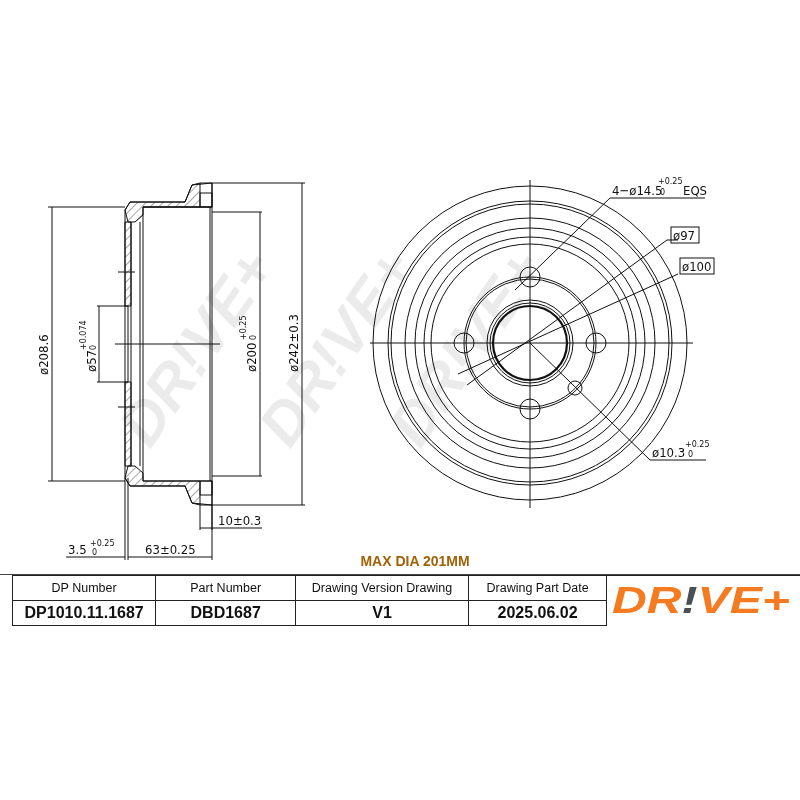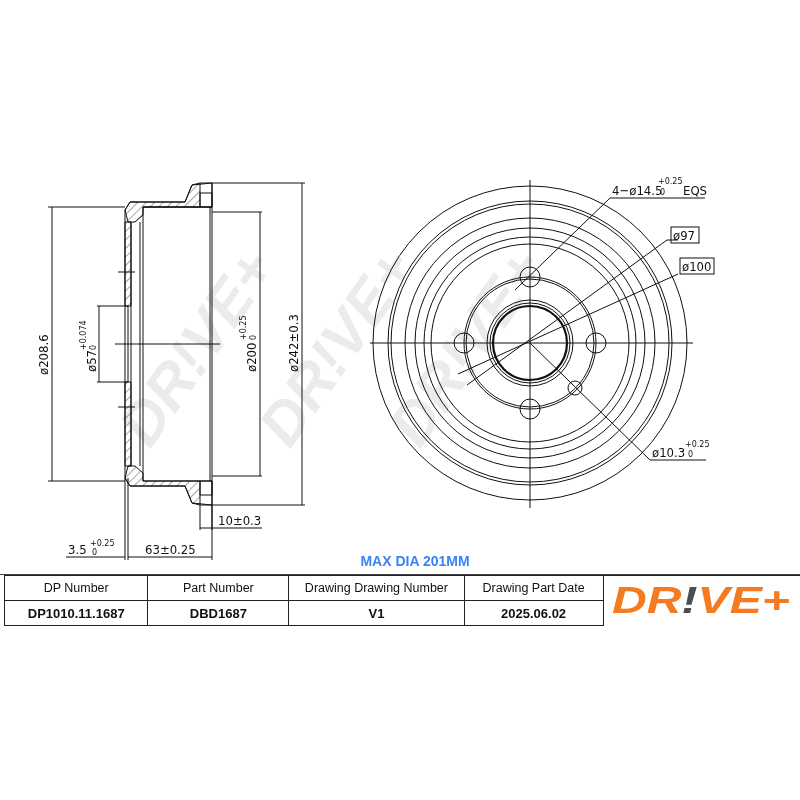--- a/index.html
+++ b/index.html
@@ -1,24 +1,24 @@
 <!DOCTYPE html>
 <html><head>
   <meta charset="utf-8">
   <style>
     html, body { margin: 0; padding: 0; background: #ffffff; }
     body { width: 800px; height: 800px; position: relative; overflow: hidden; font-family: "Liberation Sans", sans-serif; }
     #drawing { position: absolute; left: 0; top: 0; width: 800px; height: 560px; }
     .dim { font-family: "DejaVu Sans", sans-serif; font-size: 13px; fill: #111; font-stretch: condensed; }
     .tol { font-family: "DejaVu Sans", sans-serif; font-size: 8px; fill: #111; }
-    .note { position: absolute; left: 330px; top: 553px; width: 170px; text-align: center; font-weight: bold; font-size: 14px; color: #3b82f6; }
-    table.info { position: absolute; left: 4px; top: 575px; border-collapse: collapse; }
+    .note { position: absolute; left: 330px; top: 553px; width: 170px; text-align: center; font-weight: bold; font-size: 14px; color: #a16207; }
+    table.info { position: absolute; left: 12px; top: 575px; border-collapse: collapse; }
     table.info td { border: 1px solid #222; text-align: center; font-size: 12px; color: #111; height: 24px; padding: 0; }
     table.info tr.hdr td { font-weight: normal; font-size: 12.5px; }
-    table.info tr.val td { font-weight: bold; font-size: 13px; }
+    table.info tr.val td { font-weight: bold; font-size: 16px; }
     table.info td.logo-cell { border: none; border-top: 1px solid #222; border-left: 1px solid #222; width: 199px; }
     .logo { position: absolute; left: 612px; top: 583px; width: 180px; height: 35px; }
     .topline { position: absolute; left: 0; top: 574px; width: 800px; height: 1px; background: #444; }
   </style>
 </head>
 <body>
 
 <svg id="drawing" viewBox="0 0 800 560" xmlns="http://www.w3.org/2000/svg">
   <defs>
     <pattern id="hatch" patternUnits="userSpaceOnUse" width="6" height="6" patternTransform="rotate(45)">
@@ -151,21 +151,21 @@
 </svg>
 
 <div class="note">MAX DIA 201MM</div>
 
 <div class="topline"></div>
 <table class="info">
   <tbody>
       <tr class="hdr">
     <td style="width:143px">DP Number</td>
     <td style="width:141px">Part Number</td>
-    <td style="width:176px">Drawing Drawing Number</td>
+    <td style="width:176px">Drawing Version Drawing</td>
     <td style="width:139px">Drawing Part Date</td>
     <td class="logo-cell" rowspan="2"></td>
   </tr>
   <tr class="val">
     <td>DP1010.11.1687</td>
     <td>DBD1687</td>
     <td>V1</td>
     <td>2025.06.02</td>
   </tr>
 </tbody>

